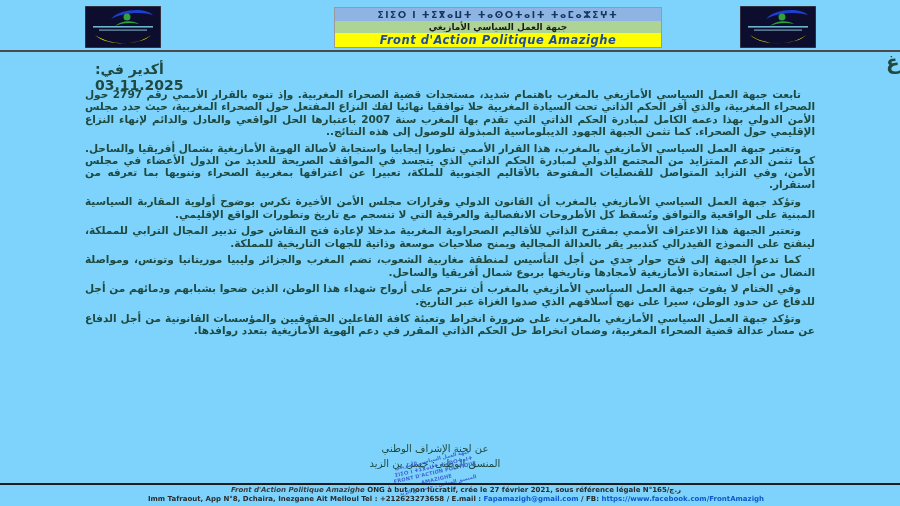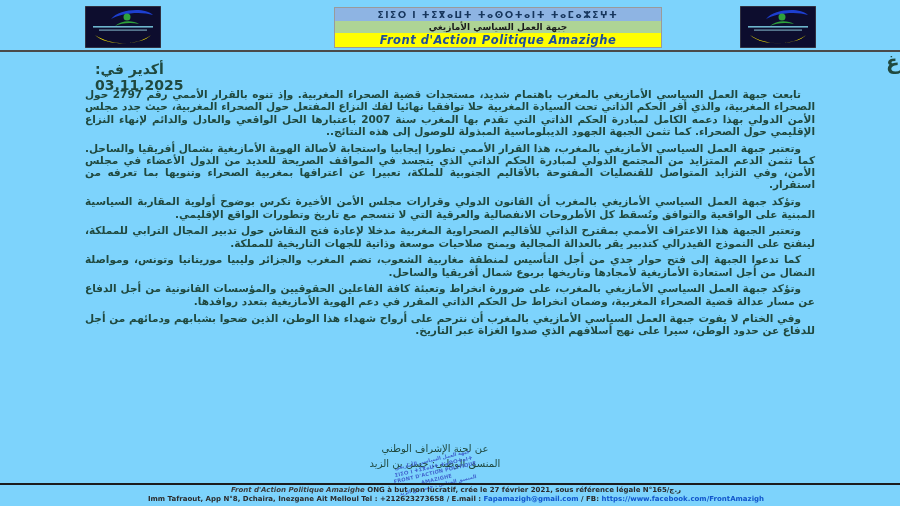--- a/index.html
+++ b/index.html
@@ -100,22 +100,22 @@
 
   <div class="dateline">أكدير في: 03.11.2025</div>
   <div class="doc-title">بــلاغ</div>
 
   <div class="body-text">
     <p>تابعت جبهة العمل السياسي الأمازيغي بالمغرب باهتمام شديد، مستجدات قضية الصحراء المغربية. وإذ تنوه بالقرار الأممي رقم 2797 حول الصحراء المغربية، والذي أقر الحكم الذاتي تحت السيادة المغربية حلا توافقيا نهائيا لفك النزاع المفتعل حول الصحراء المغربية، حيث جدد مجلس الأمن الدولي بهذا دعمه الكامل لمبادرة الحكم الذاتي التي تقدم بها المغرب سنة 2007 باعتبارها الحل الواقعي والعادل والدائم لإنهاء النزاع الإقليمي حول الصحراء. كما تثمن الجبهة الجهود الديبلوماسية المبذولة للوصول إلى هذه النتائج..</p>
     <p>وتعتبر جبهة العمل السياسي الأمازيغي بالمغرب، هذا القرار الأممي تطورا إيجابيا واستجابة لأصالة الهوية الأمازيغية بشمال أفريقيا والساحل. كما تثمن الدعم المتزايد من المجتمع الدولي لمبادرة الحكم الذاتي الذي يتجسد في المواقف الصريحة للعديد من الدول الأعضاء في مجلس الأمن، وفي التزايد المتواصل للقنصليات المفتوحة بالأقاليم الجنوبية للملكة، تعبيرا عن اعترافها بمغربية الصحراء وتنويها بما تعرفه من استقرار.</p>
     <p>وتؤكد جبهة العمل السياسي الأمازيغي بالمغرب أن القانون الدولي وقرارات مجلس الأمن الأخيرة تكرس بوضوح أولوية المقاربة السياسية المبنية على الواقعية والتوافق وتُسقط كل الأطروحات الانفصالية والعرقية التي لا تنسجم مع تاريخ وتطورات الواقع الإقليمي.</p>
     <p>وتعتبر الجبهة هذا الاعتراف الأممي بمقترح الذاتي للأقاليم الصحراوية المغربية مدخلا لإعادة فتح النقاش حول تدبير المجال الترابي للمملكة، لينفتح على النموذج الفيدرالي كتدبير يقر بالعدالة المجالية ويمنح صلاحيات موسعة وذاتية للجهات التاريخية للمملكة.</p>
     <p>كما تدعوا الجبهة إلى فتح حوار جدي من أجل التأسيس لمنطقة مغاربية الشعوب، تضم المغرب والجزائر وليبيا موريتانيا وتونس، ومواصلة النضال من أجل استعادة الأمازيغية لأمجادها وتاريخها بربوع شمال أفريقيا والساحل.</p>
+    <p>وفي الختام لا يفوت جبهة العمل السياسي الأمازيغي بالمغرب أن نترحم على أرواح شهداء هذا الوطن، الذين ضحوا بشبابهم ودمائهم من أجل للدفاع عن حدود الوطن، سيرا على نهج أسلافهم الذي صدوا الغزاة عبر التاريخ.</p>
     <p>وتؤكد جبهة العمل السياسي الأمازيغي بالمغرب، على ضرورة انخراط وتعبئة كافة الفاعلين الحقوقيين والمؤسسات القانونية من أجل الدفاع عن مسار عدالة قضية الصحراء المغربية، وضمان انخراط حل الحكم الذاتي المقرر في دعم الهوية الأمازيغية بتعدد روافدها.</p>
-    <p>وفي الختام لا يفوت جبهة العمل السياسي الأمازيغي بالمغرب أن نترحم على أرواح شهداء هذا الوطن، الذين ضحوا بشبابهم ودمائهم من أجل للدفاع عن حدود الوطن، سيرا على نهج أسلافهم الذي صدوا الغزاة عبر التاريخ.</p>
   </div>
 
   <div class="signature">
     <div>عن لجنة الإشراف الوطني</div>
     <div>المنسق الوطني: حسن بن الزيد</div>
   </div>
   <div class="stamp">
     <div>جبهة العمل السياسي الأمازيغي</div>
     <div>ⵉⵏⵉⵔ ⵏ ⵜⵉⴳⴰⵡⵜ ⵜⴰⵙⵔⵜⴰⵏⵜ</div>
     <div>FRONT D'ACTION POLITIQUE AMAZIGHE</div>

